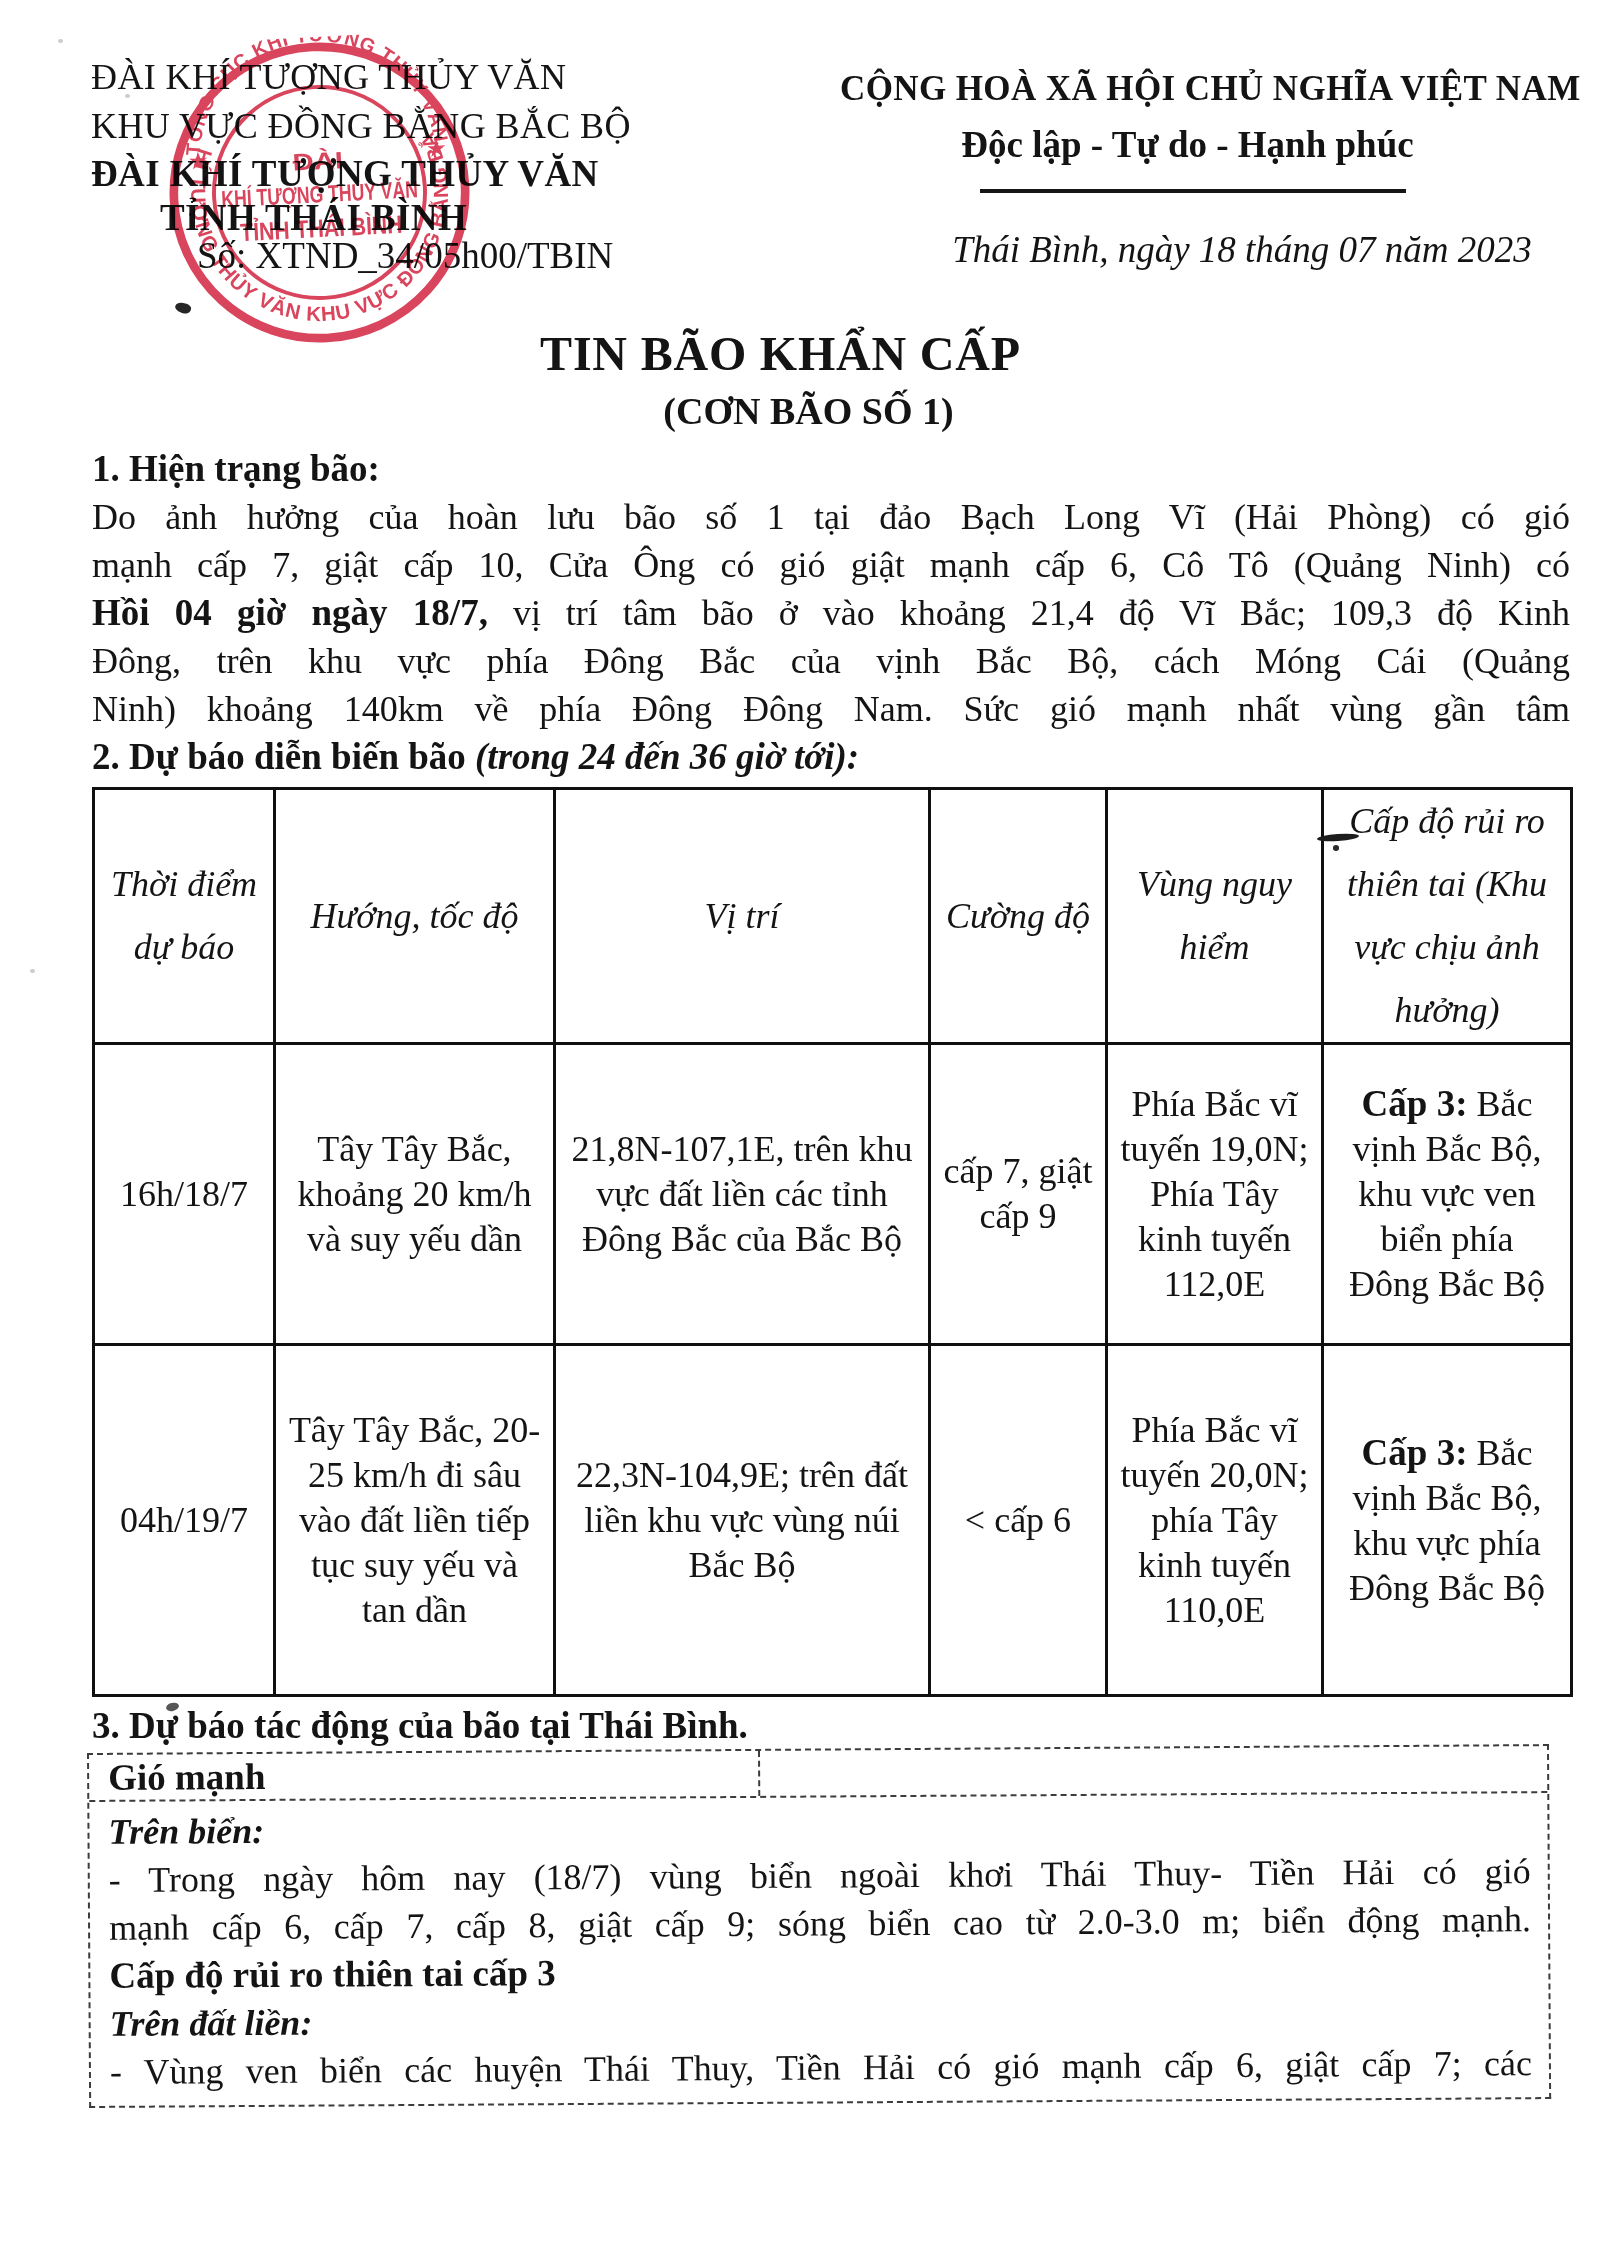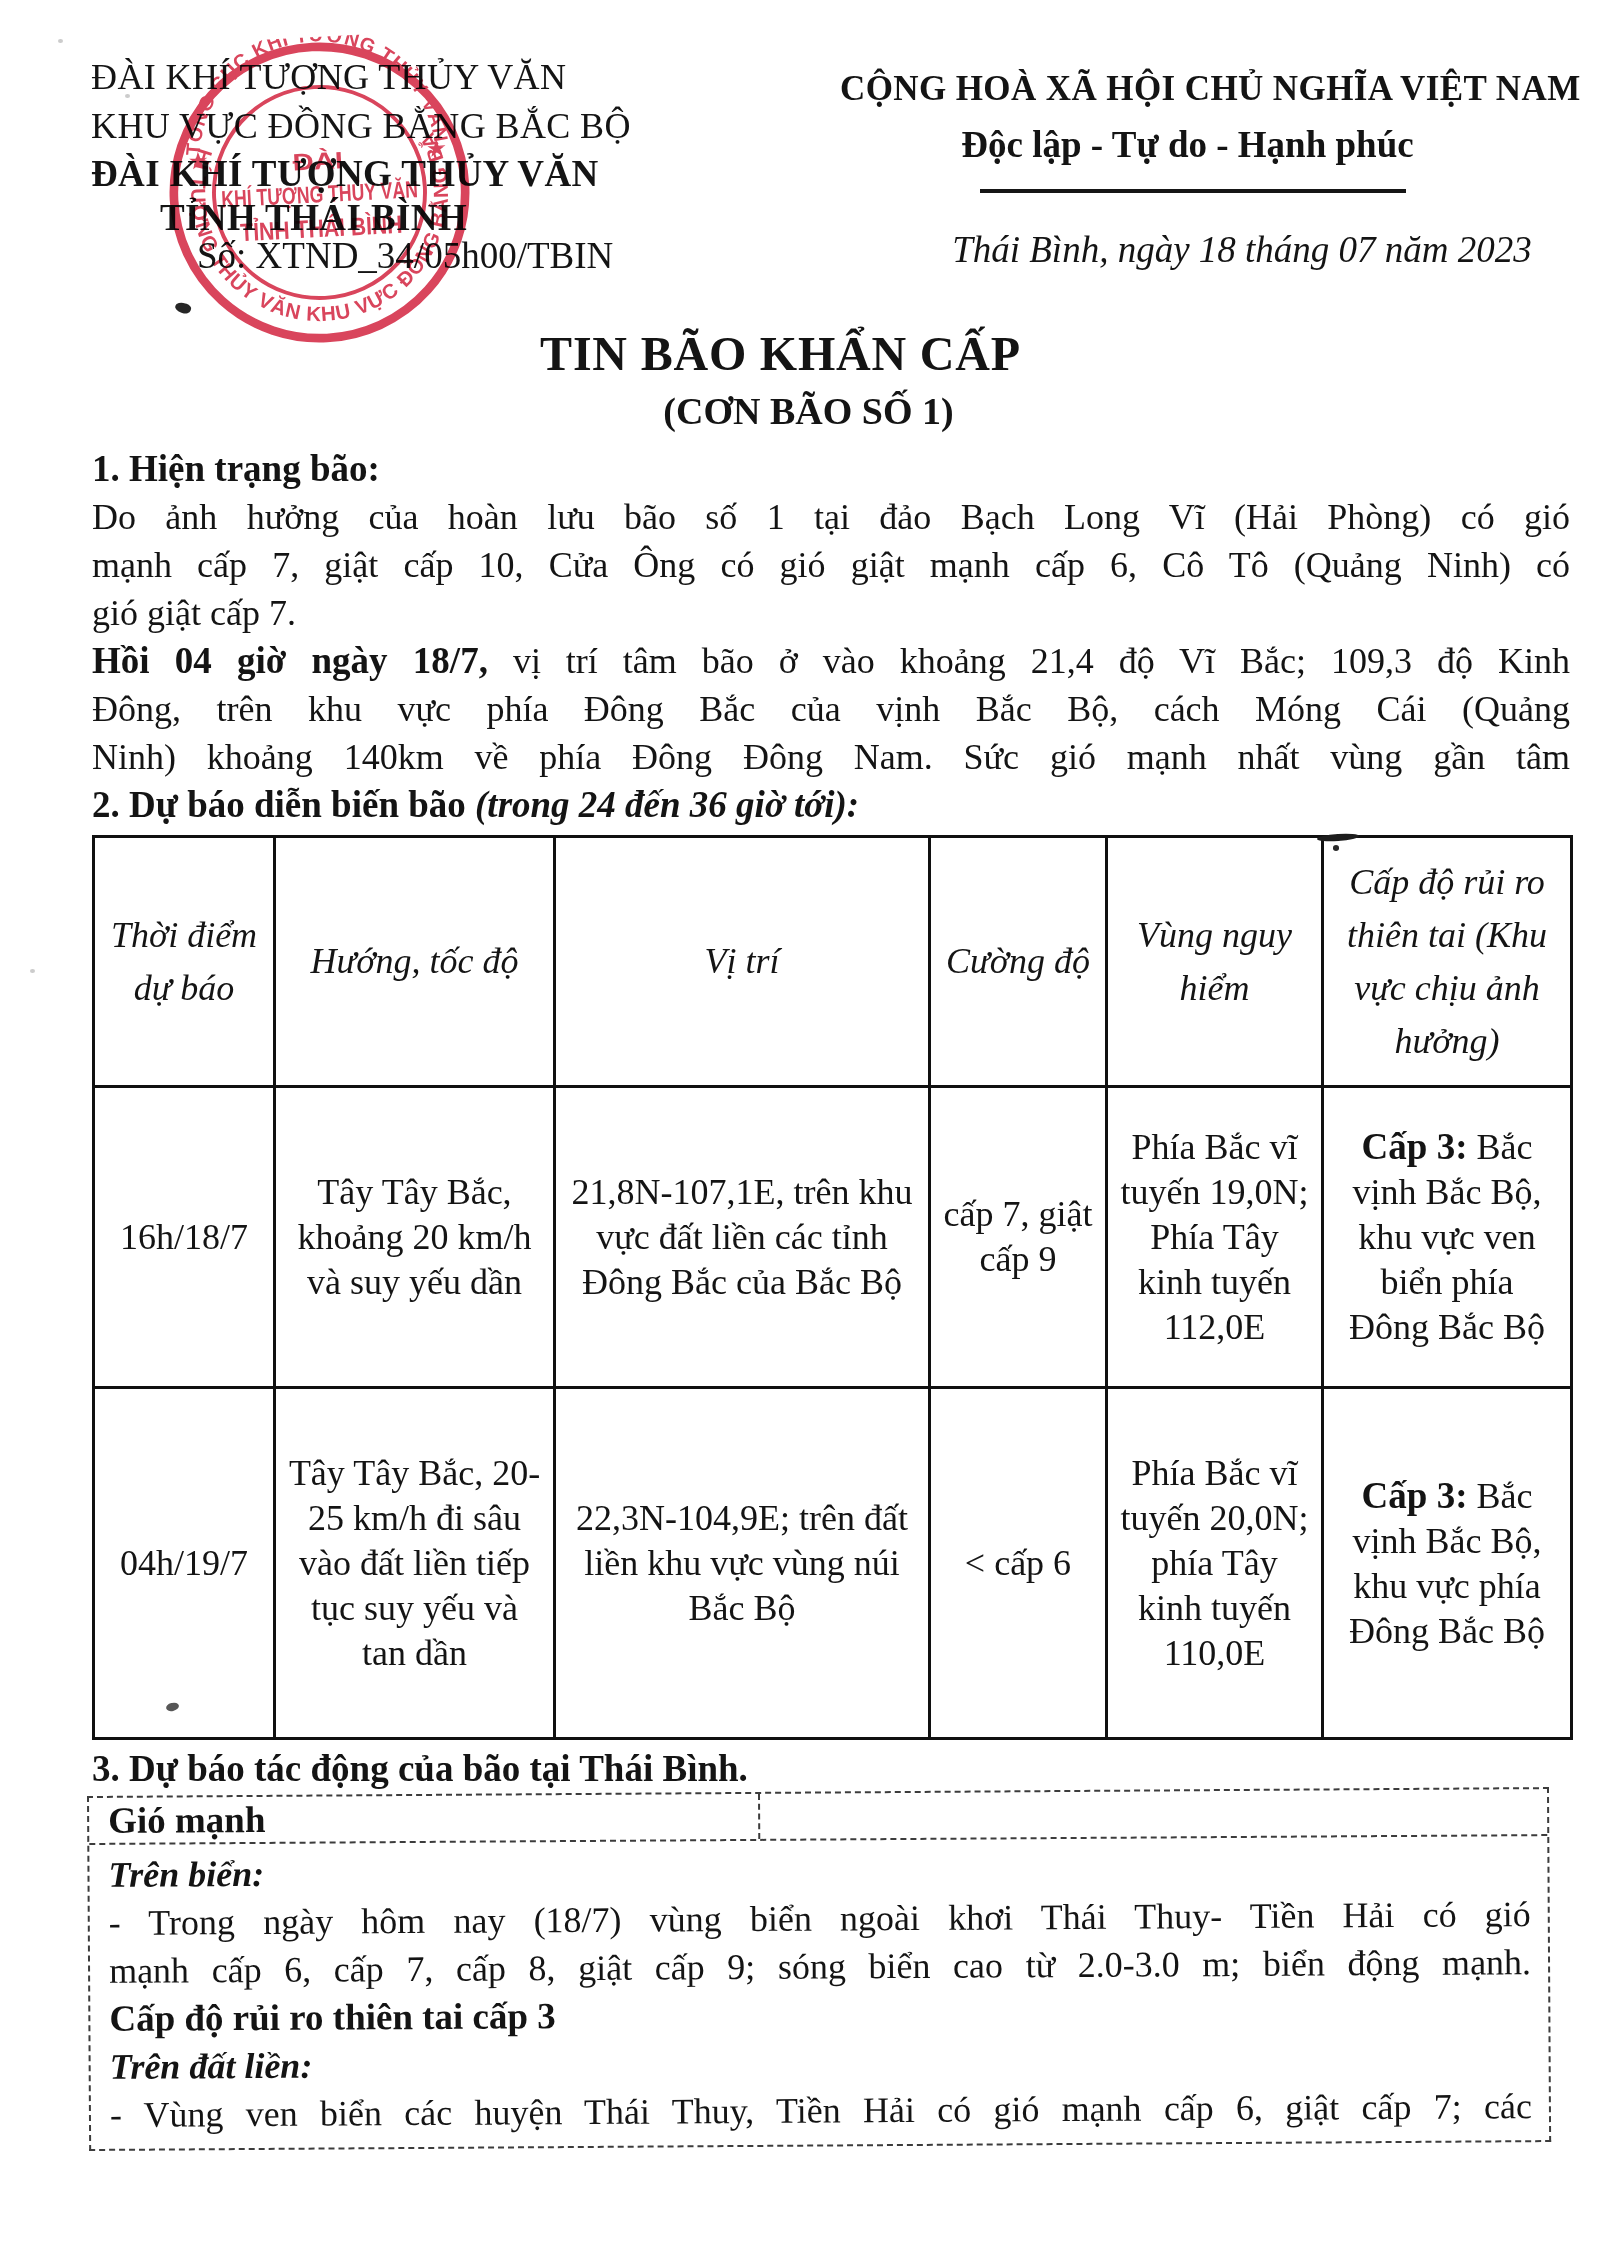--- a/index.html
+++ b/index.html
@@ -36,21 +36,21 @@
       font-weight:bold;font-size:38px;}
   
   .body{position:absolute;left:92px;top:445px;width:1478px;font-size:36px;line-height:48px;}
   .bh{font-weight:bold;font-size:37px;}
   .jl{text-align:justify;text-align-last:justify;text-justify:inter-word;}
   .bi{font-weight:bold;font-style:italic;}
   
   table.fc{border-collapse:collapse;table-layout:fixed;width:1478px;margin-top:6.2px;}
   table.fc th, table.fc td{border:3.9px solid #101010;text-align:center;vertical-align:middle;
       padding:0 12.5px;overflow:hidden;}
-  table.fc th{font-style:italic;font-weight:normal;font-size:36px;line-height:53px;}
+  table.fc th{font-style:italic;font-weight:normal;font-size:36px;line-height:63px;}
   table.fc td{font-size:36px;line-height:45px;text-align:center;}
   
   .s3box{margin-top:3.1px;margin-left:-4.7px;width:1458px;border:2.3px dashed #3c3c3c;
       transform:rotate(-0.35deg);transform-origin:left top;background:rgba(255,255,255,0);}
   .s3row1{position:relative;height:45px;border-bottom:2.3px dashed #3c3c3c;
       font-weight:bold;font-size:37px;line-height:45px;padding-left:19px;}
   .s3div{position:absolute;left:669px;top:0;bottom:0;border-left:2.3px dashed #3c3c3c;}
   .s3body{padding:6.2px 17px 9.4px 19px;font-size:36px;line-height:48px;}
   
   .smudge1{position:absolute;left:1317px;top:834px;width:42px;height:7px;background:#1d1d1d;
@@ -101,21 +101,20 @@
   </svg>
 
   <div class="title">TIN BÃO KHẨN CẤP</div>
   <div class="subtitle">(CƠN BÃO SỐ 1)</div>
 
   <div class="body">
 
     <div class="bh">1. Hiện trạng bão:</div>
     <div class="jl">Do ảnh hưởng của hoàn lưu bão số 1 tại đảo Bạch Long Vĩ (Hải Phòng) có gió</div>
     <div class="jl">mạnh cấp 7, giật cấp 10, Cửa Ông có gió giật mạnh cấp 6, Cô Tô (Quảng Ninh) có</div>
-    <div>gió giật cấp 7.</div>
 
     <div class="jl"><span class="bh">Hồi 04 giờ ngày 18/7,</span><span> vị trí tâm bão ở vào khoảng 21,4 độ Vĩ Bắc; 109,3 độ Kinh</span></div>
     <div class="jl">Đông, trên khu vực phía Đông Bắc của vịnh Bắc Bộ, cách Móng Cái (Quảng</div>
     <div class="jl">Ninh) khoảng 140km về phía Đông Đông Nam. Sức gió mạnh nhất vùng gần tâm</div>
 
     <div class="bh"><span>2. Dự báo diễn biến bão </span><span style="font-style:italic">(trong 24 đến 36 giờ tới):</span></div>
 
     <table class="fc">
       <colgroup>
         <col style="width:181px">

